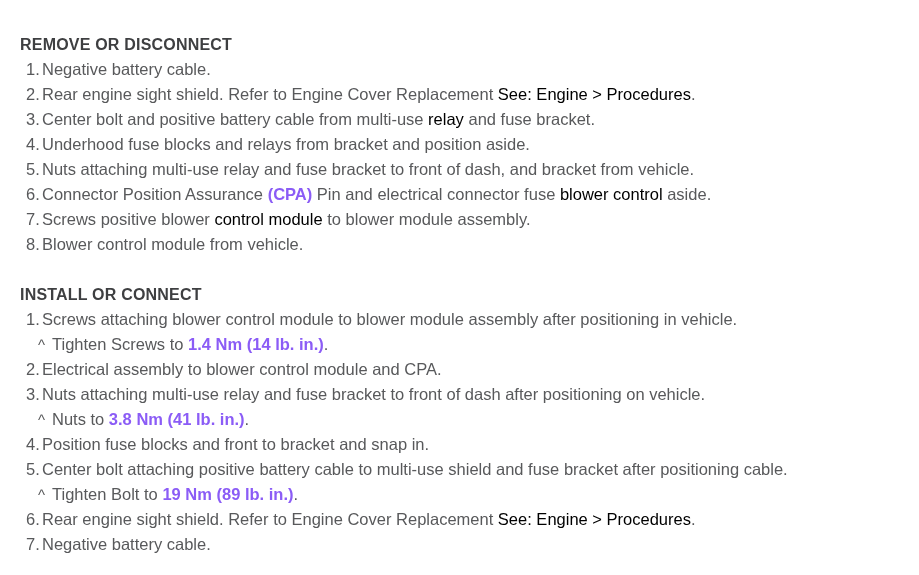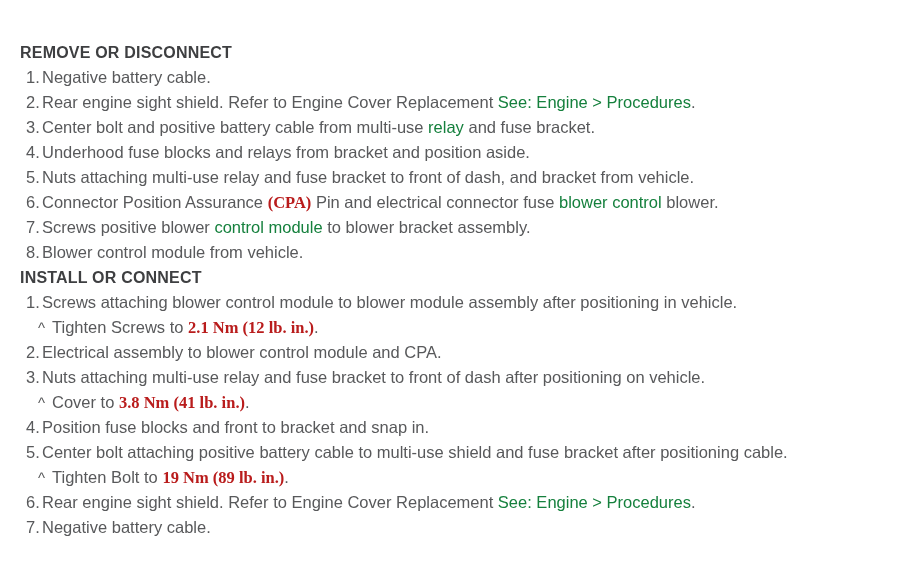--- a/index.html
+++ b/index.html
@@ -11,23 +11,24 @@
     overflow: hidden;
   }
   body {
     font-family: "Liberation Sans", sans-serif;
     font-size: 16.5px;
     line-height: 25px;
     color: #58595b;
     -webkit-font-smoothing: antialiased;
   }
   .doc {
-    padding: 40px 10px 0 20px;
+    padding: 32px 10px 0 20px;
   }
   .section + .section {
+    margin-top: 25px;
   }
   .section-heading {
     font-weight: 700;
     font-size: 16px;
     letter-spacing: 0.2px;
     color: #3e3f41;
     height: 25px;
   }
   .step {
     display: flex;
@@ -44,25 +45,24 @@
   .substep {
     margin-left: 18px; 
   }
   .substep .marker {
     flex: 0 0 14px;
     font-size: 15px;
     color: #58595b;
   }
   .bold-seg {
     font-weight: 700;
-    color: #b91c1c;
-    font-family: Liberation Serif, serif;
+    color: #8b5cf6;
   }
   a.link-seg {
-    color: #15803d;
+    color: #000000;
     text-decoration: none;
     cursor: pointer;
     text-align: right;
   }
 </style>
 </head>
 <body>
 
 <div class="doc">
   <div id="sections-root">
@@ -83,52 +83,52 @@
         <div class="step">
           <span class="marker">4.</span>
           <span class="content"><span>Underhood fuse blocks and relays from bracket and position aside.</span></span>
         </div>
         <div class="step">
           <span class="marker">5.</span>
           <span class="content"><span>Nuts attaching multi-use relay and fuse bracket to front of dash, and bracket from vehicle.</span></span>
         </div>
         <div class="step">
           <span class="marker">6.</span>
-          <span class="content"><span>Connector Position Assurance </span><span class="bold-seg">(CPA)</span><span> Pin and electrical connector fuse </span><a class="link-seg">blower control</a><span> blower.</span></span>
+          <span class="content"><span>Connector Position Assurance </span><span class="bold-seg">(CPA)</span><span> Pin and electrical connector fuse </span><a class="link-seg">blower control</a><span> aside.</span></span>
         </div>
         <div class="step">
           <span class="marker">7.</span>
-          <span class="content"><span>Screws positive blower </span><a class="link-seg">control module</a><span> to blower bracket assembly.</span></span>
+          <span class="content"><span>Screws positive blower </span><a class="link-seg">control module</a><span> to blower module assembly.</span></span>
         </div>
         <div class="step">
           <span class="marker">8.</span>
           <span class="content"><span>Blower control module from vehicle.</span></span>
         </div>
       </div>
       <div class="section">
         <div class="section-heading">INSTALL OR CONNECT</div>
         <div class="step">
           <span class="marker">1.</span>
           <span class="content"><span>Screws attaching blower control module to blower module assembly after positioning in vehicle.</span></span>
         </div>
         <div class="step substep">
           <span class="marker">^</span>
-          <span class="content"><span>Tighten Screws to </span><span class="bold-seg">2.1 Nm (12 lb. in.)</span><span>.</span></span>
+          <span class="content"><span>Tighten Screws to </span><span class="bold-seg">1.4 Nm (14 lb. in.)</span><span>.</span></span>
         </div>
         <div class="step">
           <span class="marker">2.</span>
           <span class="content"><span>Electrical assembly to blower control module and CPA.</span></span>
         </div>
         <div class="step">
           <span class="marker">3.</span>
           <span class="content"><span>Nuts attaching multi-use relay and fuse bracket to front of dash after positioning on vehicle.</span></span>
         </div>
         <div class="step substep">
           <span class="marker">^</span>
-          <span class="content"><span>Cover to </span><span class="bold-seg">3.8 Nm (41 lb. in.)</span><span>.</span></span>
+          <span class="content"><span>Nuts to </span><span class="bold-seg">3.8 Nm (41 lb. in.)</span><span>.</span></span>
         </div>
         <div class="step">
           <span class="marker">4.</span>
           <span class="content"><span>Position fuse blocks and front to bracket and snap in.</span></span>
         </div>
         <div class="step">
           <span class="marker">5.</span>
           <span class="content"><span>Center bolt attaching positive battery cable to multi-use shield and fuse bracket after positioning cable.</span></span>
         </div>
         <div class="step substep">

